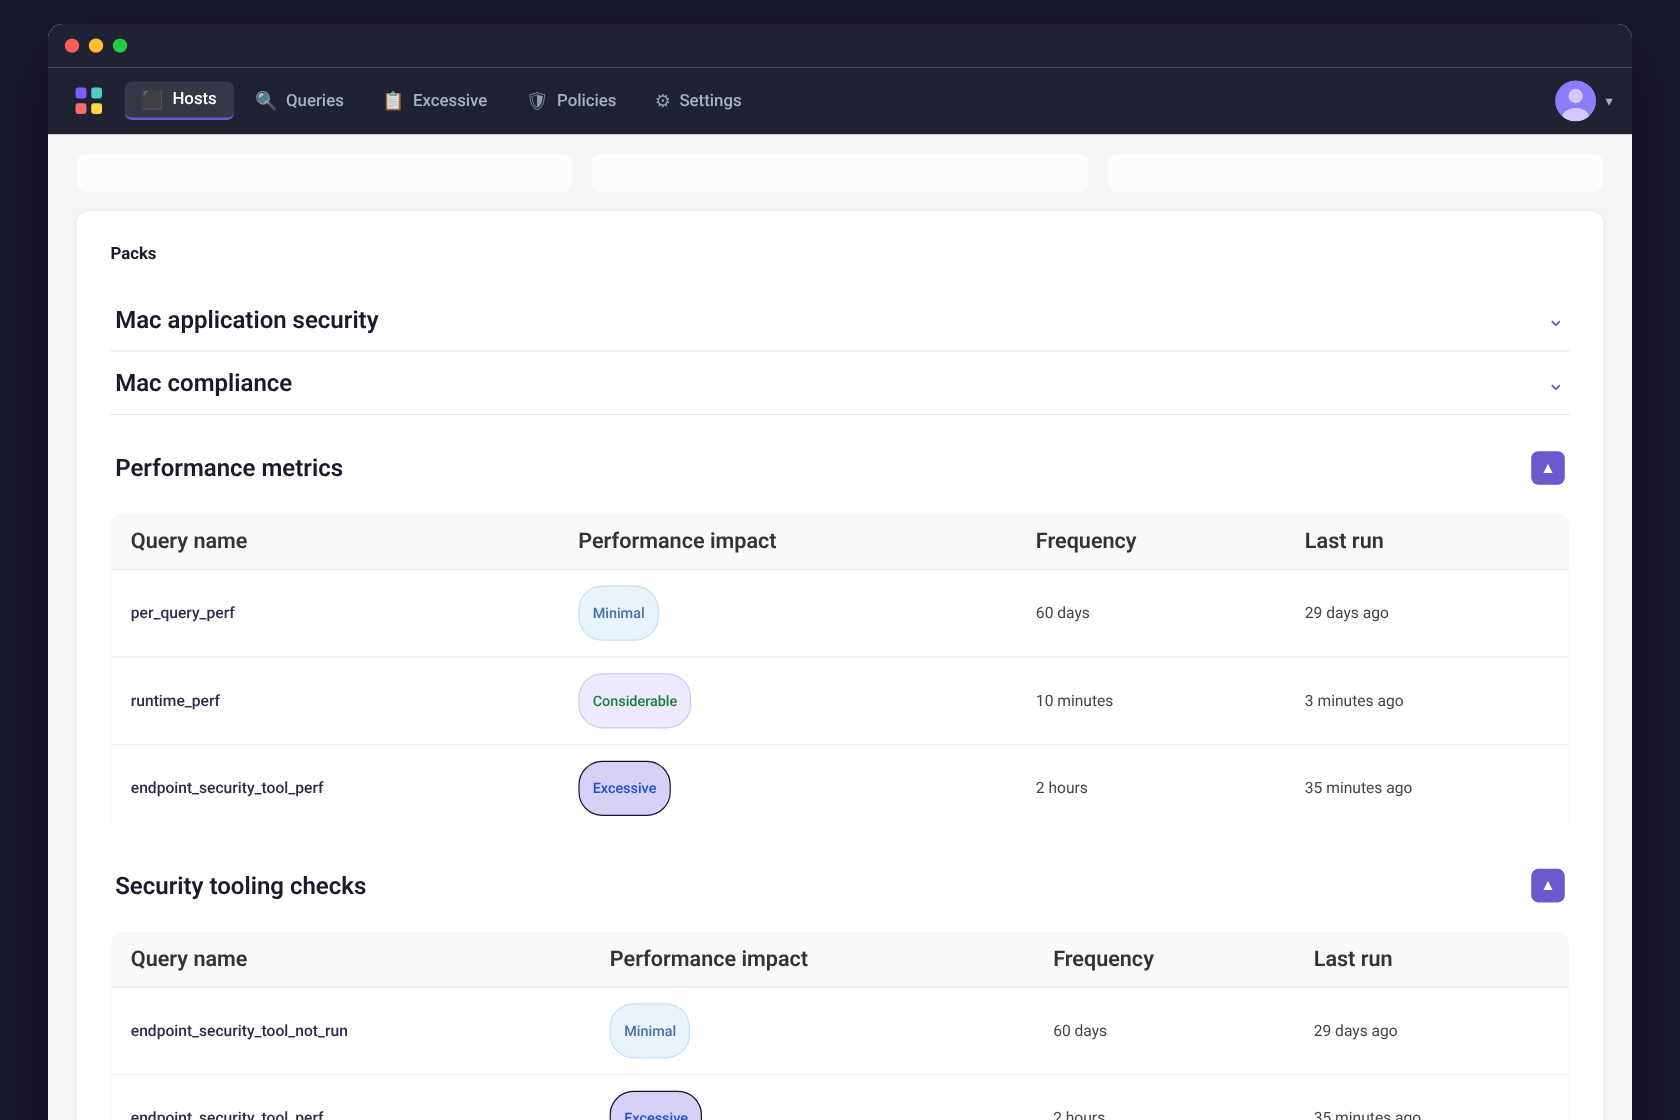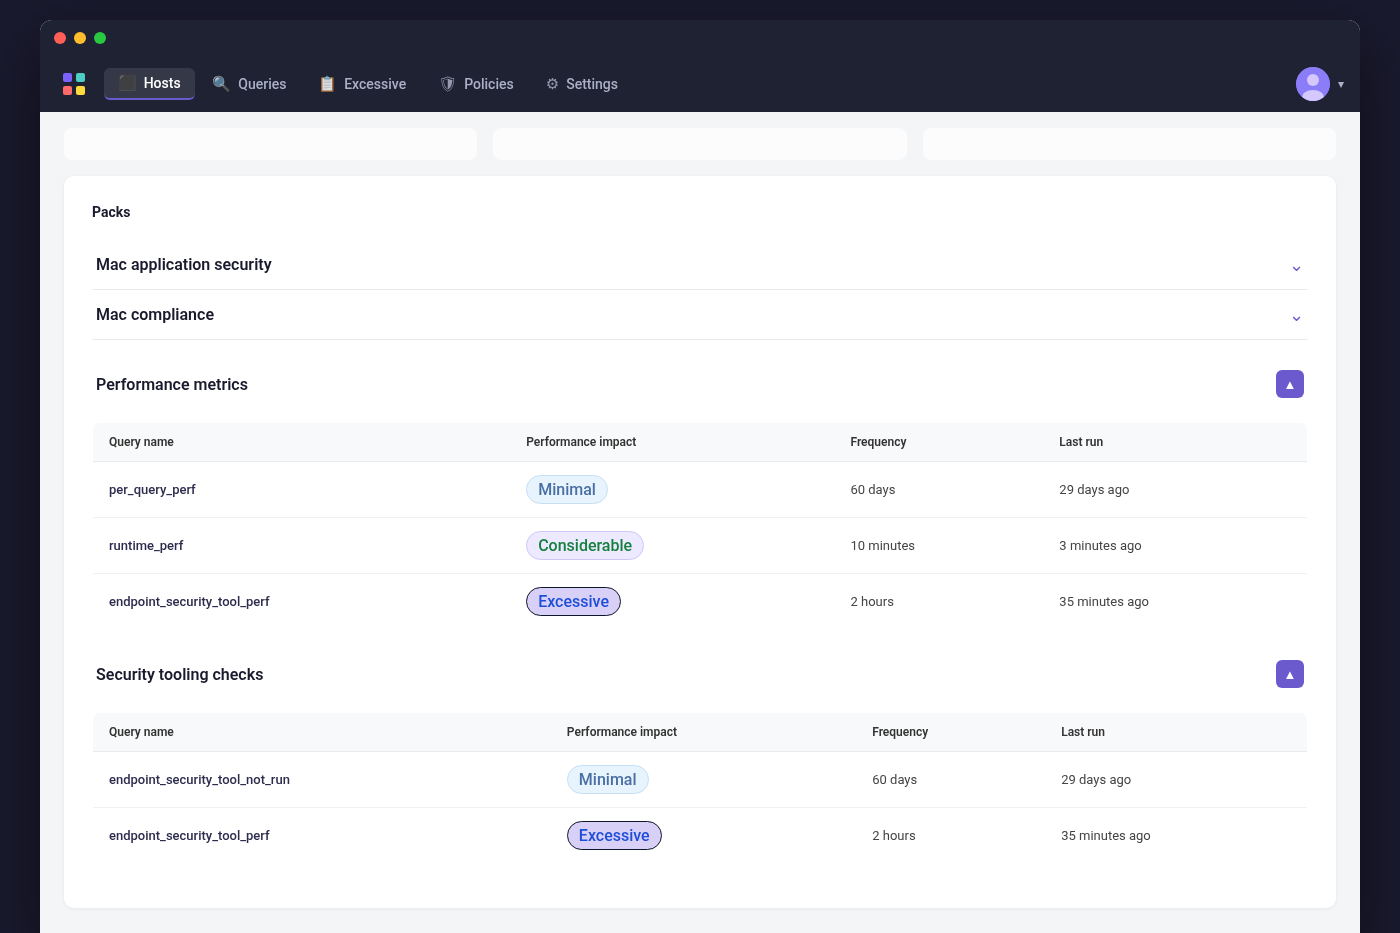--- a/index.html
+++ b/index.html
@@ -112,21 +112,21 @@
     .section-header {
       display: flex;
       align-items: center;
       justify-content: space-between;
       padding: 14px 4px;
       border-bottom: 1px solid #e8eaed;
       cursor: pointer;
     }
     .section-header:last-child { border-bottom: none; }
     .section-title {
-      font-size: 16px;
+      font-size: 20px;
       font-weight: 600;
       color: #1a1a2e;
     }
     .section-toggle {
       width: 28px; height: 28px;
       border-radius: 6px;
       background: #6a5acd;
       display: flex; align-items: center; justify-content: center;
       color: white; font-size: 13px;
     }
@@ -140,38 +140,38 @@
       border-collapse: collapse;
       margin-top: 12px;
       border: 1px solid #e8eaed;
       border-radius: 8px;
       overflow: hidden;
     }
     .pack-table th {
       background: #f8f9fa;
       padding: 12px 16px;
       text-align: left;
-      font-size: 12px;
+      font-size: 18px;
       font-weight: 600;
       color: #333;
       border-bottom: 1px solid #e8eaed;
     }
     .pack-table td {
       padding: 13px 16px;
       font-size: 13px;
       color: #444;
       border-bottom: 1px solid #f0f1f3;
     }
     .pack-table tr:last-child td { border-bottom: none; }
     .pack-table td:first-child { color: #2c2c4e; font-weight: 500; }
     .badge {
       display: inline-block;
-      padding: 4px 11px;
+      padding: 15px 11px;
       border-radius: 20px;
-      font-size: 16px;
+      font-size: 12px;
       font-weight: 500;
     }
     .badge-minimal { background: #e8f4fd; color: #4a6fa5; border: 1px solid #c5dff5; }
     .badge-considerable { background: #ede9ff; color: #15803d; border: 1px solid #d0c7f7; }
     .badge-excessive { background: #d8d0f7; color: #1d4ed8; border: 1px solid #0f172a; }
     .badge-undetermined { color: #999; font-style: normal; background: none; border: none; padding-left: 0; }
     .section-expanded {
       margin-top: 8px;
       margin-bottom: 16px;
     }

